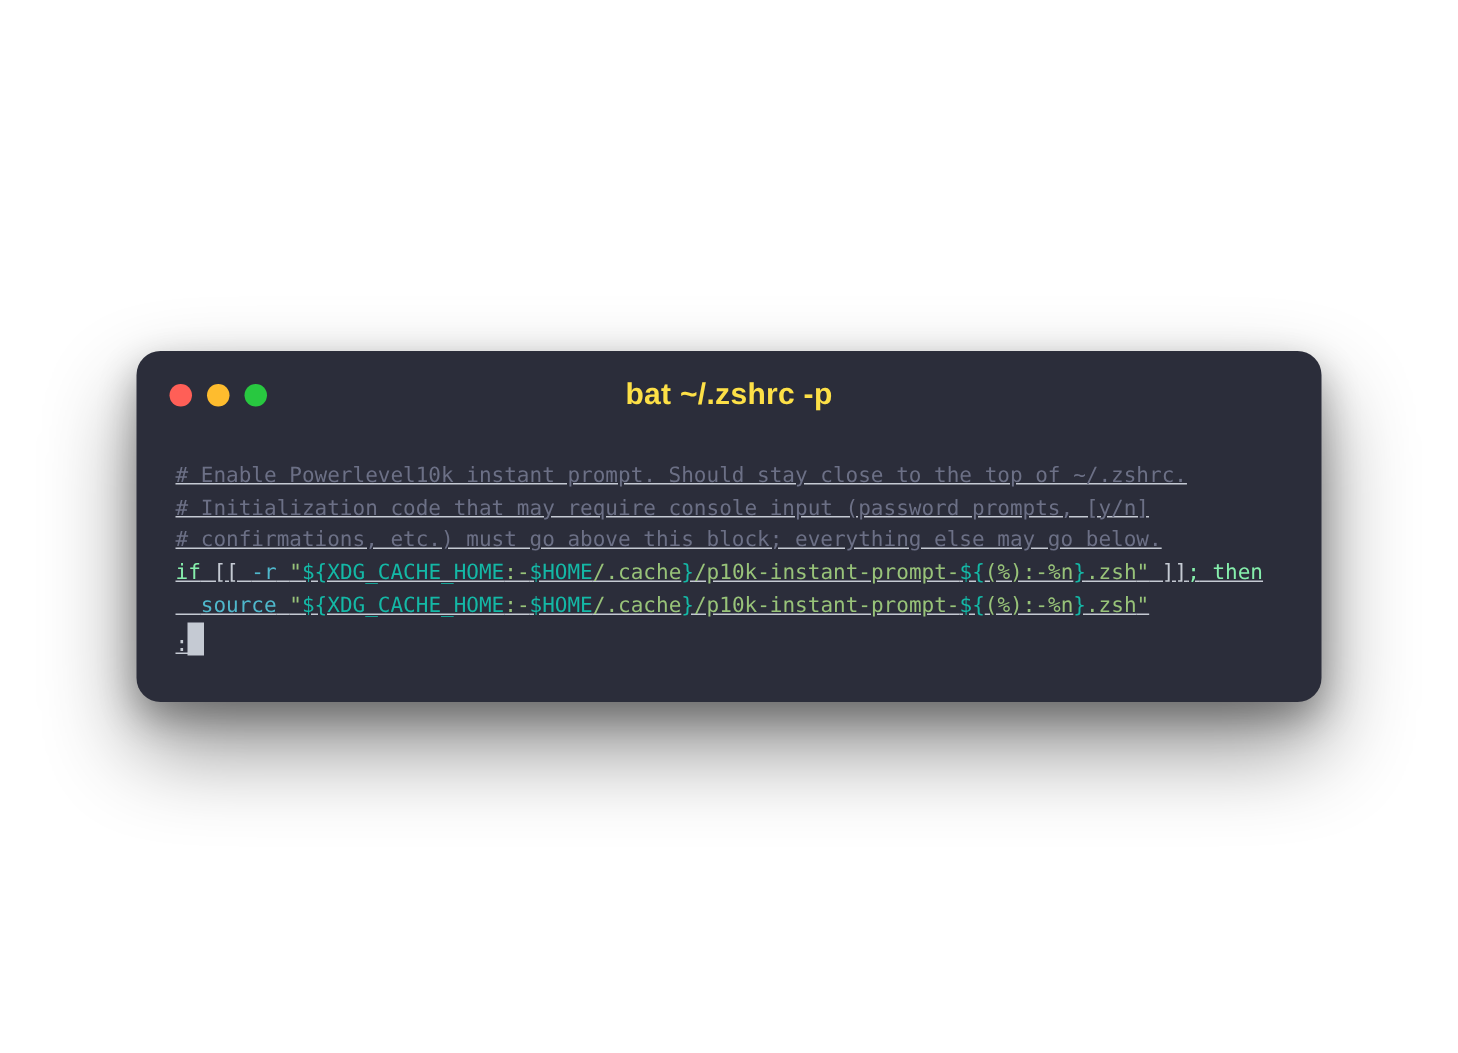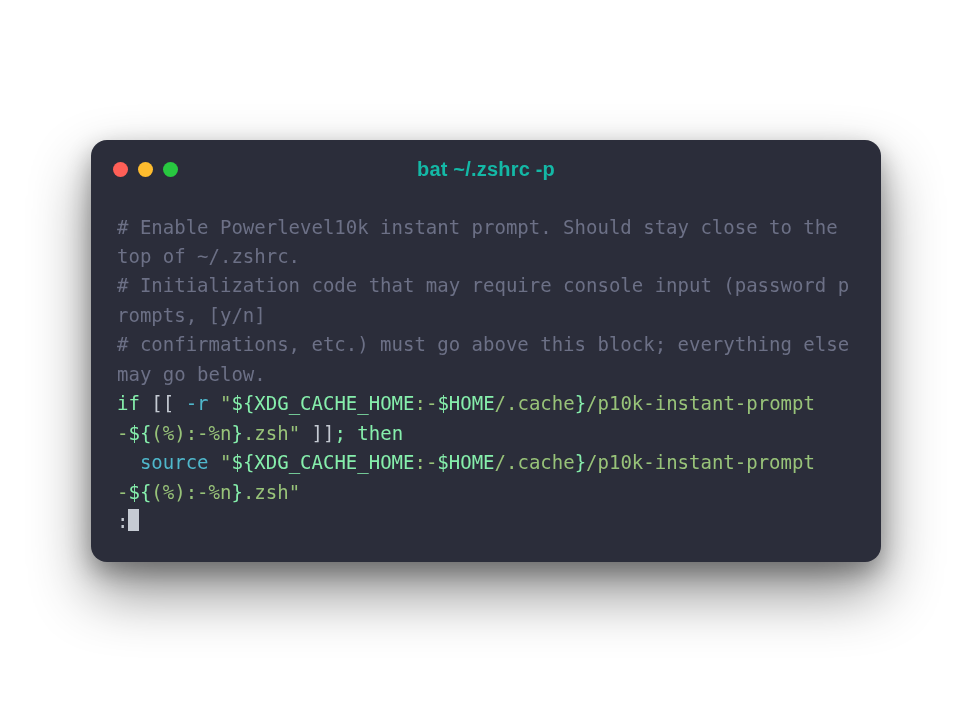--- a/index.html
+++ b/index.html
@@ -39,39 +39,40 @@
       width: 15px;
       height: 15px;
       border-radius: 50%;
     }
     .tl-red { background: #ff5f57; }
     .tl-yellow { background: #febc2e; }
     .tl-green { background: #28c840; }
     .title {
       flex: 1;
       text-align: center;
-      color: #14b8a6;
+      color: #fde047;
       font-weight: 700;
       font-size: 20px;
       font-family: -apple-system, BlinkMacSystemFont, "Segoe UI", sans-serif;
       letter-spacing: 0.2px;
     }
     .terminal-body {
       padding: 22px 26px 26px 26px;
-      font-size: 19px;
+      font-size: 14px;
       line-height: 1.55;
       color: #c5cad3;
       white-space: pre-wrap;
       word-break: break-all;
+      text-decoration: underline;
     }
     .comment { color: #6c7086; }
     .kw { color: #86efac; }
     .flag { color: #4fb8cc; }
     .str { color: #98c379; }
-    .var { color: #86efac; margin-top: 24px; }
+    .var { color: #14b8a6; margin-top: 24px; }
     .pager-prompt { color: #c5cad3; }
     .cursor {
       display: inline-block;
       width: 11px;
       height: 22px;
       background: #c5cad3;
       vertical-align: -3px;
     }
     .line { display: block; }
   </style>

